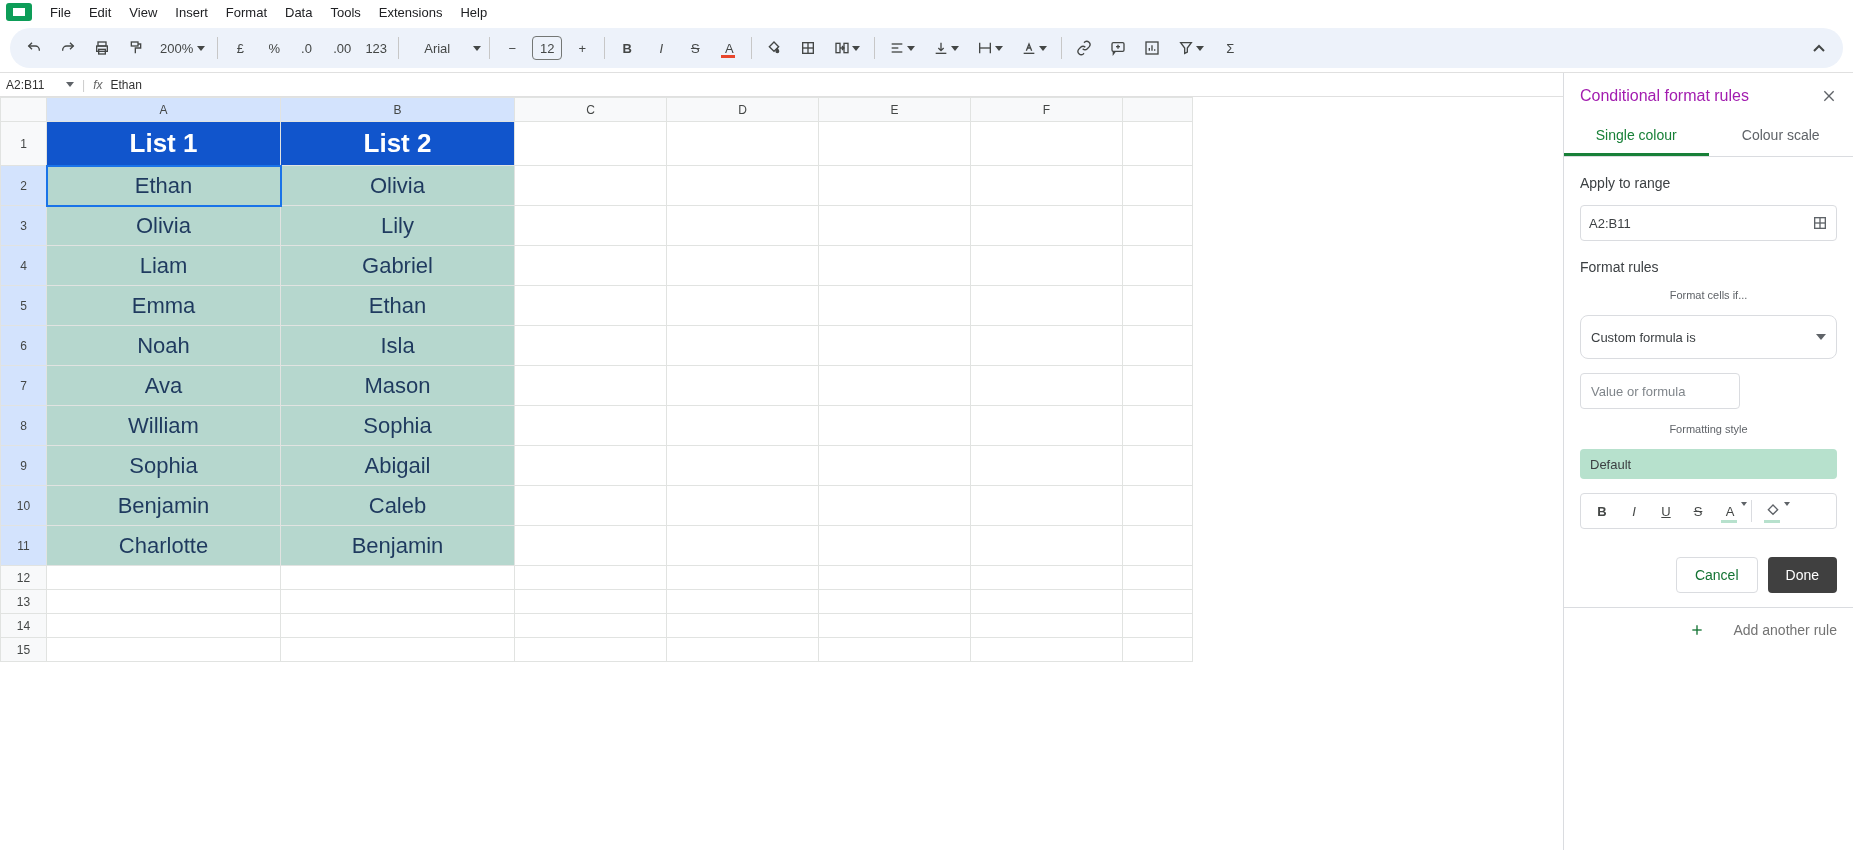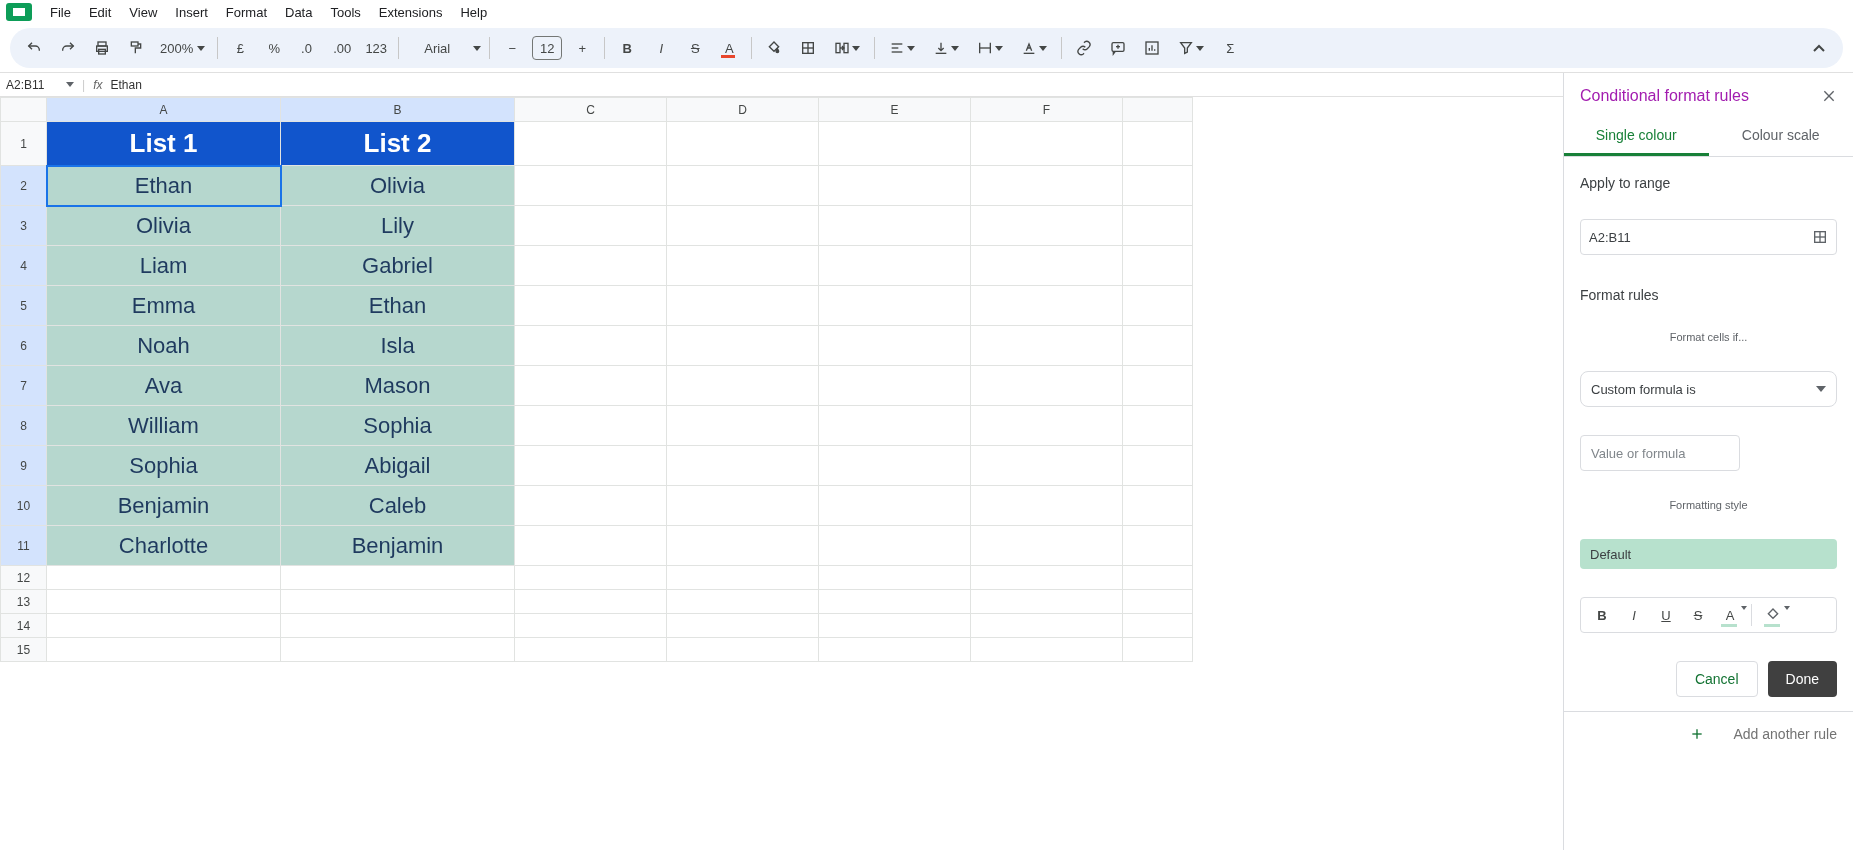--- a/index.html
+++ b/index.html
@@ -45,25 +45,25 @@
 .dcell { background:#b6d7ce; color:#1f3a5f; font-size:22px; }
 .active-cell { outline:2px solid #1a73e8; outline-offset:-1px; }
 
 .sidebar { width:290px; border-left:1px solid #dadce0; display:flex; flex-direction:column; font-size:13px; color:#3c4043; background:#fff; }
 .sb-header { display:flex; align-items:center; justify-content:space-between; padding:14px 16px 10px 16px; }
 .sb-title { font-size:16px; color:#a21caf; }
 .sb-close { cursor:pointer; font-size:18px; color:#5f6368; }
 .sb-tabs { display:flex; border-bottom:1px solid #dadce0; }
 .sb-tab { flex:1; text-align:center; padding:12px 0 10px 0; font-size:14px; color:#5f6368; cursor:pointer; }
 .sb-tab.active { color:#188038; border-bottom:3px solid #188038; font-weight:500; }
-.sb-body { padding:14px 16px; display:flex; flex-direction:column; gap:28px; overflow:auto; }
+.sb-body { padding:14px 16px; display:flex; flex-direction:column; gap:14px; overflow:auto; }
 .sb-label { font-size:11px; color:#5f6368;text-align:center; }
 .sb-section-title { font-size:14px; color:#3c4043; font-weight:500; padding-top:4px;}
 .range-input { display:flex; align-items:center; border:1px solid #dadce0; border-radius:4px; height:36px; padding:0 8px; justify-content:space-between; }
-.select-box { display:flex; align-items:center; justify-content:space-between; border:1px solid #dadce0; border-radius:8px; height:36px; padding:0 10px; cursor:pointer; }
+.select-box { display:flex; align-items:center; justify-content:space-between; border:1px solid #dadce0; border-radius:8px; height:44px; padding:0 10px; cursor:pointer; }
 .formula-input { border:1px solid #dadce0; border-radius:4px; height:36px; padding:0 10px; color:#80868b; display:flex; align-items:center; width:160px;}
 .style-default { background:#b7e1cd; border-radius:4px; height:30px; display:flex; align-items:center; padding:0 10px; font-size:13px; }
 .style-tools { display:flex; align-items:center; gap:2px; border:1px solid #dadce0; border-radius:4px; height:36px; padding:0 6px; }
 .style-tools .tbtn { width:30px; height:30px; }
 .text-color-chip { position:relative; }
 .text-color-chip::after { content:""; position:absolute; bottom:3px; left:6px; width:16px; height:3px; background:#b7e1cd; }
 .fill-color-chip::after { content:""; position:absolute; bottom:3px; left:6px; width:16px; height:3px; background:#b7e1cd; }
 .sb-actions { display:flex; gap:10px; justify-content:flex-end; padding:14px 16px; }
 .btn { height:36px; padding:0 18px; border-radius:4px; font-size:14px; font-weight:500; display:flex; align-items:center; cursor:pointer; }
 .btn-cancel { border:1px solid #dadce0; color:#137333; background:#fff;margin-left:22px; }

